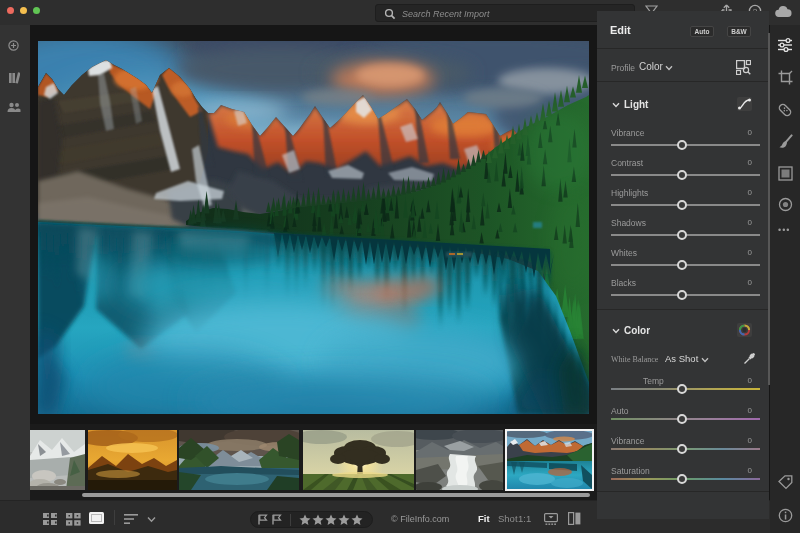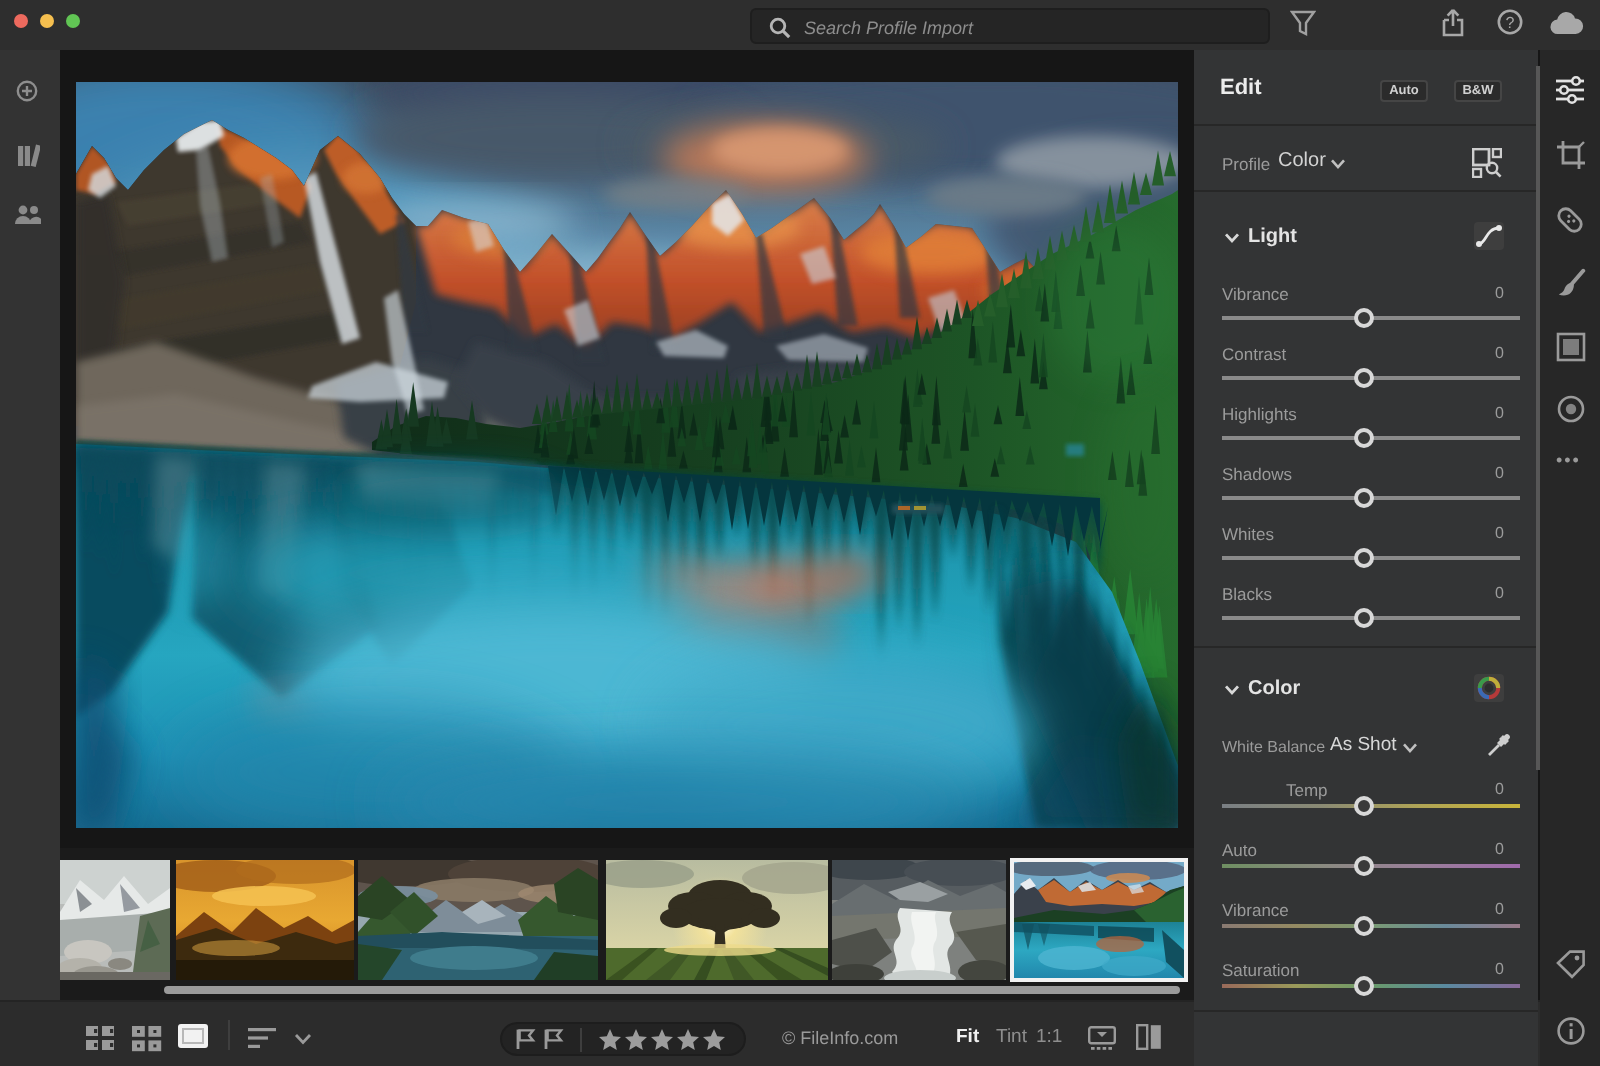--- a/index.html
+++ b/index.html
@@ -26,21 +26,21 @@
   
   #strip { position:absolute; left:30px; top:424px; width:567px; height:76px; background:#1b1b1b; }
   .thumb { position:absolute; top:6px; height:60px; overflow:hidden; }
   #scrollbar { position:absolute; left:52px; top:69px; width:508px; height:4px; background:#9a9a9a; border-radius:2px; }
 
   
   #btoolbar { position:absolute; left:0; top:500px; width:800px; height:33px; background:#2c2c2c; border-top:1px solid #242424; }
   #pill { position:absolute; left:250px; top:10px; width:123px; height:17px; background:#232323; border:1px solid #1d1d1d; border-radius:9px; }
 
   
-  #epanel { position:absolute; left:597px; top:25px; width:172px; height:508px; background:#333435; }
+  #epanel { position:absolute; left:597px; top:11px; width:172px; height:508px; background:#333435; }
   .sep { position:absolute; left:0; width:172px; height:1px; background:#272727; }
   .elabel { color:#9b9b9b; font-size:8.5px; }
   .evalue { color:#9b9b9b; font-size:8px; }
   .track { position:absolute; height:1.5px; background:#8a8a8a; }
   .knob { position:absolute; width:10px; height:10px; border-radius:50%; background:#3a3a3a; border:2px solid #d8d8d8; }
   .ebtn { width:24px; height:11px; background:#2b2b2b; border:1px solid #454545; border-radius:2px;
           font-size:6.5px; font-weight:bold; color:#d0d0d0; text-align:center; line-height:10px; }
 
   
   #rstrip { position:absolute; left:770px; top:25px; width:30px; height:508px; background:#272727; }
@@ -51,21 +51,21 @@
 
   <div id="topbar">
     <div class="tl" style="left:7px;  background:#ed6a5e;"></div>
     <div class="tl" style="left:20px; background:#f5bf4f;"></div>
     <div class="tl" style="left:33px; background:#61c554;"></div>
     <div id="searchbox">
       <svg class="abs" style="left:8px;top:3px" width="12" height="12" viewBox="0 0 12 12">
         <circle cx="5" cy="5" r="3.4" fill="none" stroke="#b5b5b5" stroke-width="1.4"></circle>
         <line x1="7.6" y1="7.6" x2="10.6" y2="10.6" stroke="#b5b5b5" stroke-width="1.6"></line>
       </svg>
-      <span>Search Profile Import</span>
+      <span>Search Recent Import</span>
     </div>
 
     <svg class="abs" style="left:645px;top:5px" width="13" height="14" viewBox="0 0 13 14">
       <path d="M1 1 H12 L8 6.5 V12 L5 10.5 V6.5 Z" fill="none" stroke="#a0a0a0" stroke-width="1.2"></path>
     </svg>
 
     <svg class="abs" style="left:720px;top:4px" width="13" height="15" viewBox="0 0 13 15">
       <path d="M2 6 H4.5 M8.5 6 H11 V13.5 H2 V6" fill="none" stroke="#a8a8a8" stroke-width="1.3"></path>
       <path d="M6.5 1.2 V9 M6.5 1 L3.8 3.8 M6.5 1 L9.2 3.8" fill="none" stroke="#a8a8a8" stroke-width="1.3"></path>
     </svg>
@@ -701,21 +701,21 @@
   <g fill="#9c9c9c">
     <path id="st" d="M6 0.5 L7.6 4.1 L11.5 4.5 L8.6 7.1 L9.4 11 L6 9 L2.6 11 L3.4 7.1 L0.5 4.5 L4.4 4.1 Z"></path>
     <use href="#st" x="13"></use>
           <use href="#st" x="26"></use>
           <use href="#st" x="39"></use>
           <use href="#st" x="52"></use>
   </g>
 </svg>
 <div class="abs" style="left:391px;top:13px;font-size:9px;color:#9a9a9a;">© FileInfo.com</div>
 <div class="abs" style="left:478px;top:12px;font-size:9.5px;font-weight:bold;color:#f0f0f0;">Fit</div>
-<div class="abs" style="left:498px;top:12px;font-size:9.5px;color:#8e8e8e;">Tint</div>
+<div class="abs" style="left:498px;top:12px;font-size:9.5px;color:#8e8e8e;">Shot</div>
 <div class="abs" style="left:518px;top:12px;font-size:9.5px;color:#8e8e8e;">1:1</div>
 <svg class="abs" style="left:544px;top:12px" width="14" height="12" viewBox="0 0 14 12">
   <rect x="0.6" y="0.6" width="12.8" height="8" rx="1" fill="none" stroke="#9a9a9a" stroke-width="1.2"></rect>
   <path d="M4.5 3 H9.5 L7 5.5 Z" fill="#9a9a9a"></path>
   <rect x="1.5" y="10.5" width="1.8" height="1.4" fill="#9a9a9a"></rect>
         <rect x="4.4" y="10.5" width="1.8" height="1.4" fill="#9a9a9a"></rect>
   <rect x="7.3" y="10.5" width="1.8" height="1.4" fill="#9a9a9a"></rect>
         <rect x="10.2" y="10.5" width="1.8" height="1.4" fill="#9a9a9a"></rect>
 </svg>
 <svg class="abs" style="left:568px;top:11px" width="13" height="13" viewBox="0 0 13 13">
@@ -788,21 +788,21 @@
     <div class="abs" style="left:27px;top:314px;font-size:10px;font-weight:bold;color:#e4e4e4;">Color</div>
     <div class="abs" style="left:140px;top:312px;width:15px;height:14px;background:#3e3e3e;border-radius:2px;">
       <svg width="15" height="14" viewBox="0 0 15 14">
         <circle cx="7.5" cy="7" r="4.6" fill="none" stroke="#b43a3a" stroke-width="2"></circle>
         <path d="M7.5 2.4 A4.6 4.6 0 0 1 12.1 7" fill="none" stroke="#bfae3a" stroke-width="2"></path>
         <path d="M2.9 7 A4.6 4.6 0 0 1 7.5 2.4" fill="none" stroke="#3a9a4a" stroke-width="2"></path>
         <path d="M7.5 11.6 A4.6 4.6 0 0 1 2.9 7" fill="none" stroke="#3a6ab4" stroke-width="2"></path>
         <circle cx="7.5" cy="7" r="2.2" fill="#2d2d2d"></circle>
       </svg>
     </div>
-    <div class="abs elabel" style="left:14px;top:344px;font-size:8px;">White Balance</div>
+    <div class="abs elabel" style="left:14px;top:344px;font-size:8px;font-family:Liberation Serif, serif;">White Balance</div>
     <div class="abs" style="left:68px;top:342px;font-size:9.5px;color:#d8d8d8;">As Shot</div>
     <svg class="abs" style="left:104px;top:346px" width="8" height="6" viewBox="0 0 8 6">
         <path d="M1 1.2 L4 4.5 L7 1.2" fill="none" stroke="#c0c0c0" stroke-width="1.3"></path>
       </svg>
     <svg class="abs" style="left:146px;top:341px" width="13" height="13" viewBox="0 0 13 13">
       <path d="M1.5 11.5 L6.5 6.5 M8 2 L11 5 M7 3 L10 6" stroke="#cecece" stroke-width="1.4"></path>
       <path d="M5.5 5.5 L7.5 7.5 L11.5 3.5 A1.4 1.4 0 0 0 9.5 1.5 Z" fill="#cecece"></path>
     </svg>
     <div class="abs elabel" style="left:14px;top:365px;margin-left:32px;">Temp</div>
 <div class="abs evalue" style="left:140px;top:365px;width:15px;text-align:right;">0</div>

